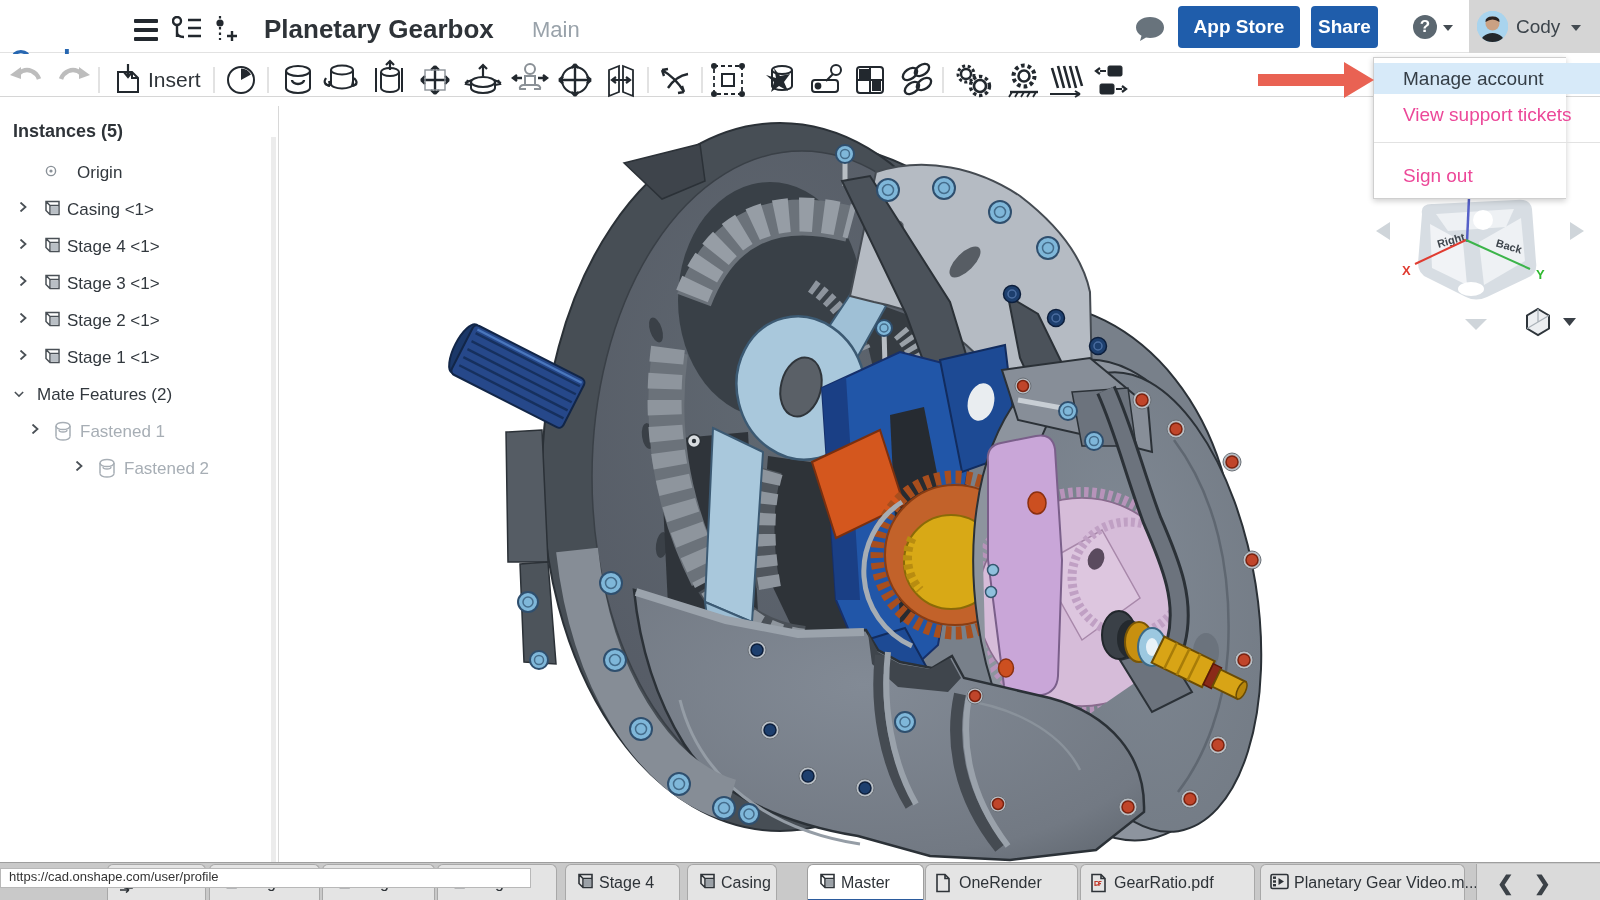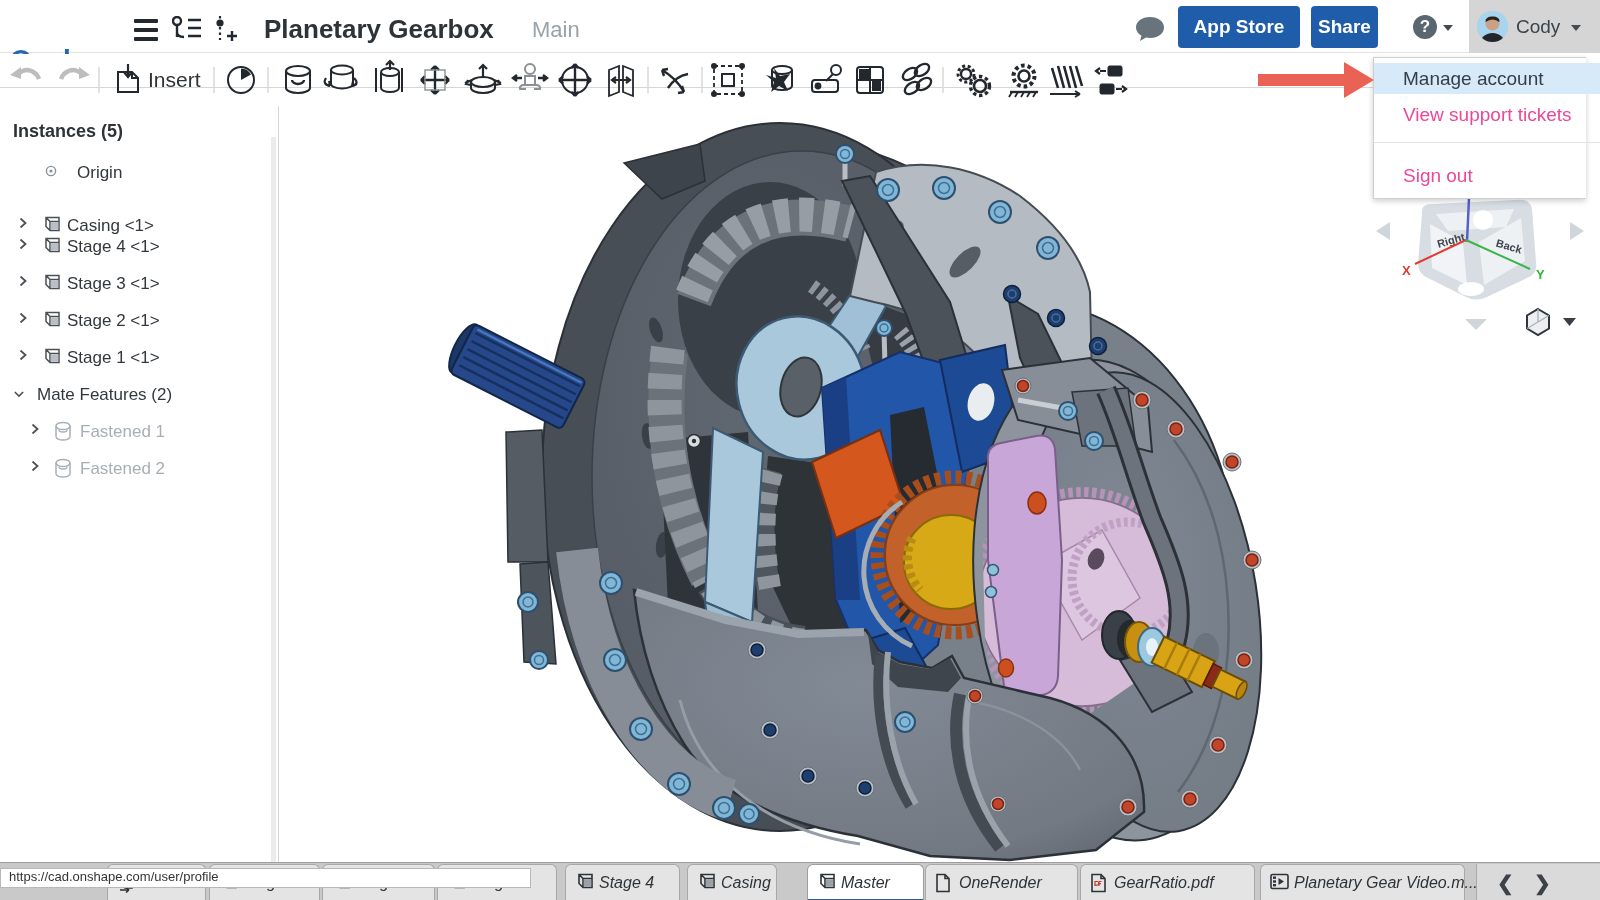--- a/index.html
+++ b/index.html
@@ -18,44 +18,44 @@
 .blubtn { position:absolute; top:6px; height:42px; background:#1f5dab; color:#fff; font-size:19px; font-weight:bold; border-radius:4px; text-align:center; font-family:"Liberation Sans",sans-serif; }
 #appstore { left:1178px; width:122px; line-height:42px; }
 #share { left:1311px; width:67px; line-height:42px; }
 #helpc { position:absolute; left:1413px; top:15px; width:24px; height:24px; border-radius:50%; background:#5b6770; color:#fff; font-size:17px; font-weight:bold; text-align:center; line-height:24px; }
 #helpcaret { position:absolute; left:1443px; top:25px; width:0; height:0; border-left:5px solid transparent; border-right:5px solid transparent; border-top:6px solid #444c52; }
 #userbox { position:absolute; left:1469px; top:0; width:131px; height:53px; background:#d5d5d5; }
 #avatar { position:absolute; left:8px; top:11px; width:31px; height:31px; border-radius:50%; background:#a3d3ee; overflow:hidden; }
 #uname { position:absolute; left:47px; top:16px; font-size:19px; color:#3c444b; }
 #ucaret { position:absolute; left:102px; top:25px; width:0; height:0; border-left:5px solid transparent; border-right:5px solid transparent; border-top:6px solid #444c52; }
 
-#toolbar { position:absolute; left:0; top:54px; width:1600px; height:34px; background:#fff; border-bottom:1px solid #d6d6d6; }
+#toolbar { position:absolute; left:0; top:54px; width:1600px; height:43px; background:#fff; border-bottom:1px solid #d6d6d6; }
 #toolbar svg { position:absolute; top:0; left:0; }
 
 #sidebar { position:absolute; left:0; top:106px; width:279px; height:756px; background:#fff; border-right:1px solid #d8d8d8; }
 #inst { position:absolute; left:13px; top:15px; font-size:18px; font-weight:bold; color:#2e3338; }
 .trow { position:absolute; left:0; width:270px; height:31px; font-size:17px; color:#32383e; }
 .trow .chev { position:absolute; left:18px; top:4px; width:10px; height:10px; }
 .trow .lbl { position:absolute; top:2px; }
 .gray { color:#a7aeb5; }
 #sscroll { position:absolute; right:2px; top:31px; width:5px; height:725px; background:#ececec; }
 
 #canvas { position:absolute; left:280px; top:106px; width:1320px; height:756px; background:#fff; overflow:hidden; }
 
-#menu { position:absolute; left:1373px; top:57px; width:213px; height:142px; background:#fff; border:1px solid #cfcfcf; border-right:none; box-shadow:0 2px 6px rgba(0,0,0,0.2); }
+#menu { position:absolute; left:1373px; top:57px; width:193px; height:142px; background:#fff; border:1px solid #cfcfcf; border-right:none; box-shadow:0 2px 6px rgba(0,0,0,0.2); }
 .mitem { position:absolute; left:0; width:227px; height:31px; font-size:19px; color:#ec4899; padding-left:29px; line-height:31px; }
 #mi1 { top:5px; background:#d7eaf9; color:#353e46; }
 #mi2 { top:41px; }
 #msep { position:absolute; left:0; top:84px; width:227px; height:1px; background:#e2e2e2; }
 #mi3 { top:102px; }
 
 #arrow { position:absolute; left:1256px; top:60px; }
 
 #tabbar { position:absolute; left:0; top:862px; width:1600px; height:38px; background:#c9c9c9; border-top:1px solid #9e9e9e; }
-.tab { position:absolute; top:1px; height:37px; background:#e4e4e4; border:1px solid #a8a8a8; border-bottom:none; border-radius:6px 6px 0 0; font-size:16px; color:#2e3338;font-style:italic; }
+.tab { position:absolute; top:1px; height:37px; background:#e4e4e4; border:1px solid #a8a8a8; border-bottom:none; border-radius:6px 6px 0 0; font-size:16px; color:#2e3338; }
 .tab .ticon { position:absolute; left:9px; top:8px; }
 .tab .tlbl { position:absolute; left:33px; top:9px; white-space:nowrap; }
 #tabactive { background:#fff; border-color:#9e9e9e; }
 #tabactive:after { content:""; position:absolute; left:0; right:0; bottom:-1px; height:3px; background:#2b5b9d; }
 #tscroll { position:absolute; right:0; top:1px; width:124px; height:37px; background:#dadada; border-left:1px solid #aaa; }
 #tscroll span { position:absolute; top:7px; font-size:20px; color:#3c4248; font-weight:bold; }
 
 #urltip { position:absolute; left:0; top:868px; width:531px; height:20px; background:#fff; border:1px solid #b8b8b8; font-size:13px; color:#333; padding-left:8px; line-height:15px; z-index:30; }
 </style>
 </head>
@@ -566,21 +566,21 @@
 
   <div id="sidebar">
     <div id="inst">Instances (5)</div>
     <div class="trow" style="top:55px;">
       <svg style="position:absolute;left:45px;top:4px;" width="12" height="12" viewBox="0 0 12 12">
           <circle cx="6" cy="6" r="4.6" fill="none" stroke="#8a9198" stroke-width="1.4"></circle>
           <circle cx="6" cy="6" r="1.6" fill="#8a9198"></circle>
         </svg>
       <span class="lbl" style="left:77px;">Origin</span>
     </div>
-    <div class="trow" style="top:108px;text-align:center;">
+    <div class="trow" style="top:92px;text-align:center;">
       <svg class="chev" viewBox="0 0 10 10">
           <path d="M2.5 0.5 L7.5 5 L2.5 9.5" fill="none" stroke="#4a5056" stroke-width="1.8"></path>
         </svg>
       <svg style="position:absolute;left:42px;top:2px;" width="19" height="19" viewBox="0 0 19 19">
           <path d="M4 1.5 H17 V14.5 H8 L4 10.5 Z M4 1.5 L8 5.5 H17 M8 5.5 V14.5" fill="none" stroke="#4a5056" stroke-width="1.5"></path>
           <rect x="8.8" y="6.3" width="7.4" height="7.4" fill="#b9bfc5"></rect>
         </svg>
       <span class="lbl" style="left:67px;">Casing &lt;1&gt;</span>
     </div>
     <div class="trow" style="top:129px;">
@@ -634,21 +634,21 @@
           <path d="M2.5 0.5 L7.5 5 L2.5 9.5" fill="none" stroke="#4a5056" stroke-width="1.8"></path>
         </svg>
       <svg style="position:absolute;left:53px;top:1px;" width="20" height="21" viewBox="0 0 20 21">
           <ellipse cx="10" cy="5" rx="7" ry="3.6" fill="none" stroke="#a7aeb5" stroke-width="1.5"></ellipse>
           <path d="M3 5 V15.5 M17 5 V15.5" stroke="#a7aeb5" stroke-width="1.5"></path>
           <path d="M3 15.5 A7 3.6 0 0 0 17 15.5" fill="none" stroke="#a7aeb5" stroke-width="1.5"></path>
           <path d="M6 9 a4 2 0 0 0 8 0" fill="none" stroke="#a7aeb5" stroke-width="1.3"></path>
         </svg>
       <span class="lbl" style="left:80px;">Fastened 1</span>
     </div>
-    <div class="trow gray" style="top:351px;">
+    <div class="trow gray" style="top:351px;margin-left:44px;">
       <svg class="chev" style="left:30px;" viewBox="0 0 10 10">
           <path d="M2.5 0.5 L7.5 5 L2.5 9.5" fill="none" stroke="#4a5056" stroke-width="1.8"></path>
         </svg>
       <svg style="position:absolute;left:53px;top:1px;" width="20" height="21" viewBox="0 0 20 21">
           <ellipse cx="10" cy="5" rx="7" ry="3.6" fill="none" stroke="#a7aeb5" stroke-width="1.5"></ellipse>
           <path d="M3 5 V15.5 M17 5 V15.5" stroke="#a7aeb5" stroke-width="1.5"></path>
           <path d="M3 15.5 A7 3.6 0 0 0 17 15.5" fill="none" stroke="#a7aeb5" stroke-width="1.5"></path>
           <path d="M6 9 a4 2 0 0 0 8 0" fill="none" stroke="#a7aeb5" stroke-width="1.3"></path>
         </svg>
       <span class="lbl" style="left:80px;">Fastened 2</span>

